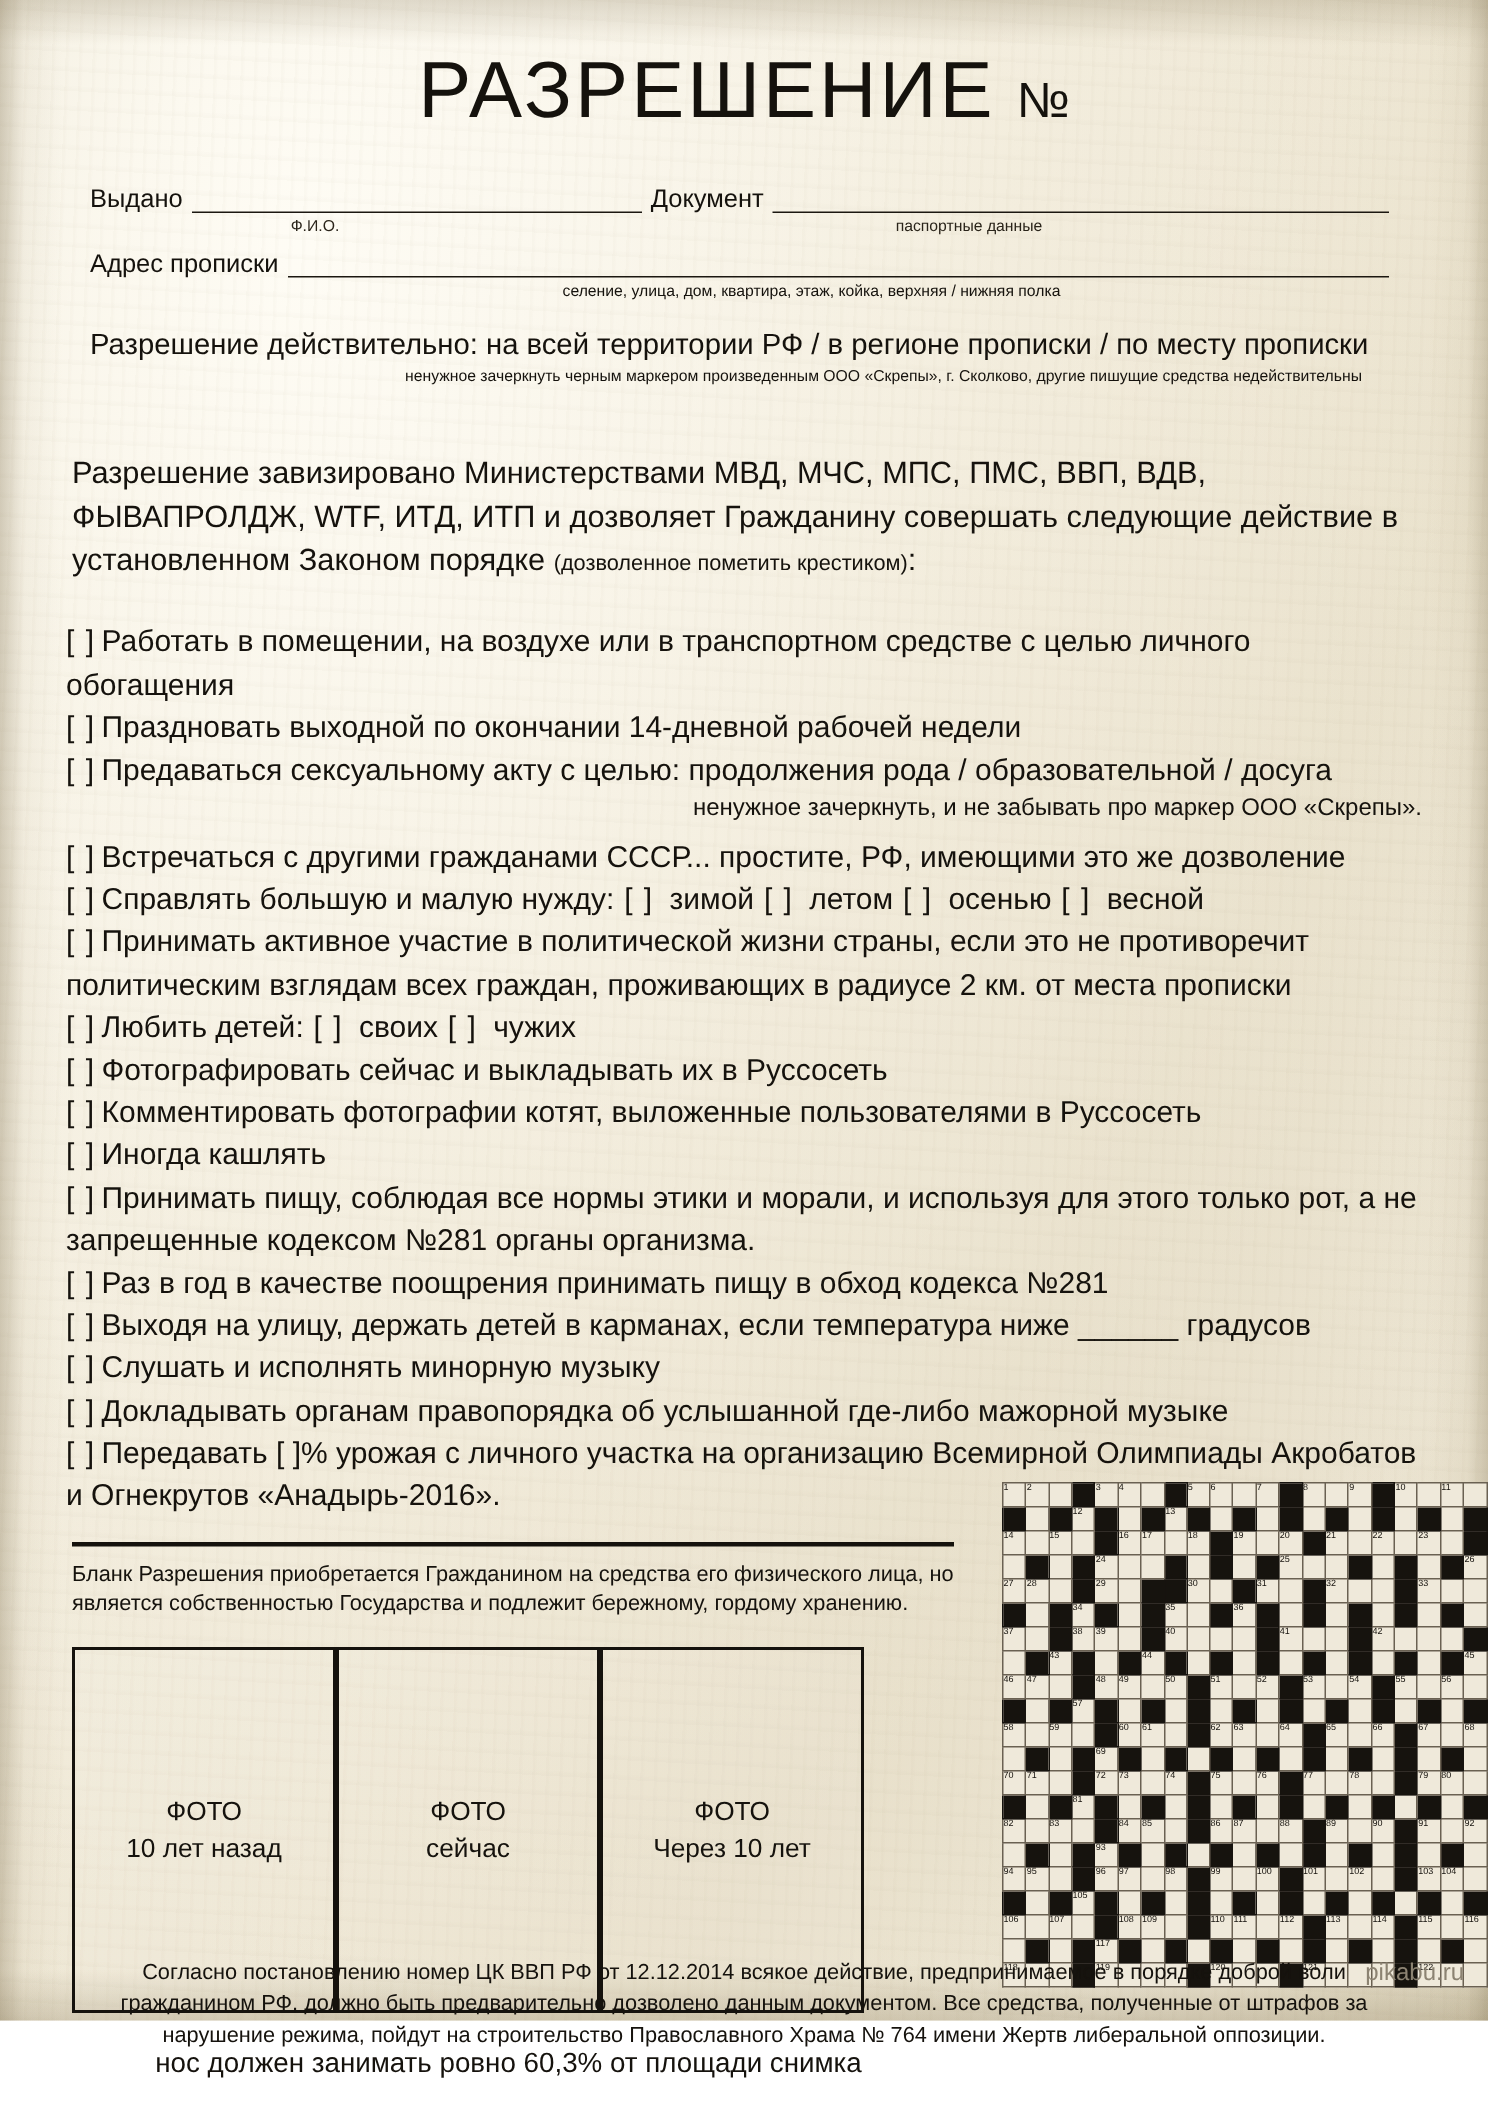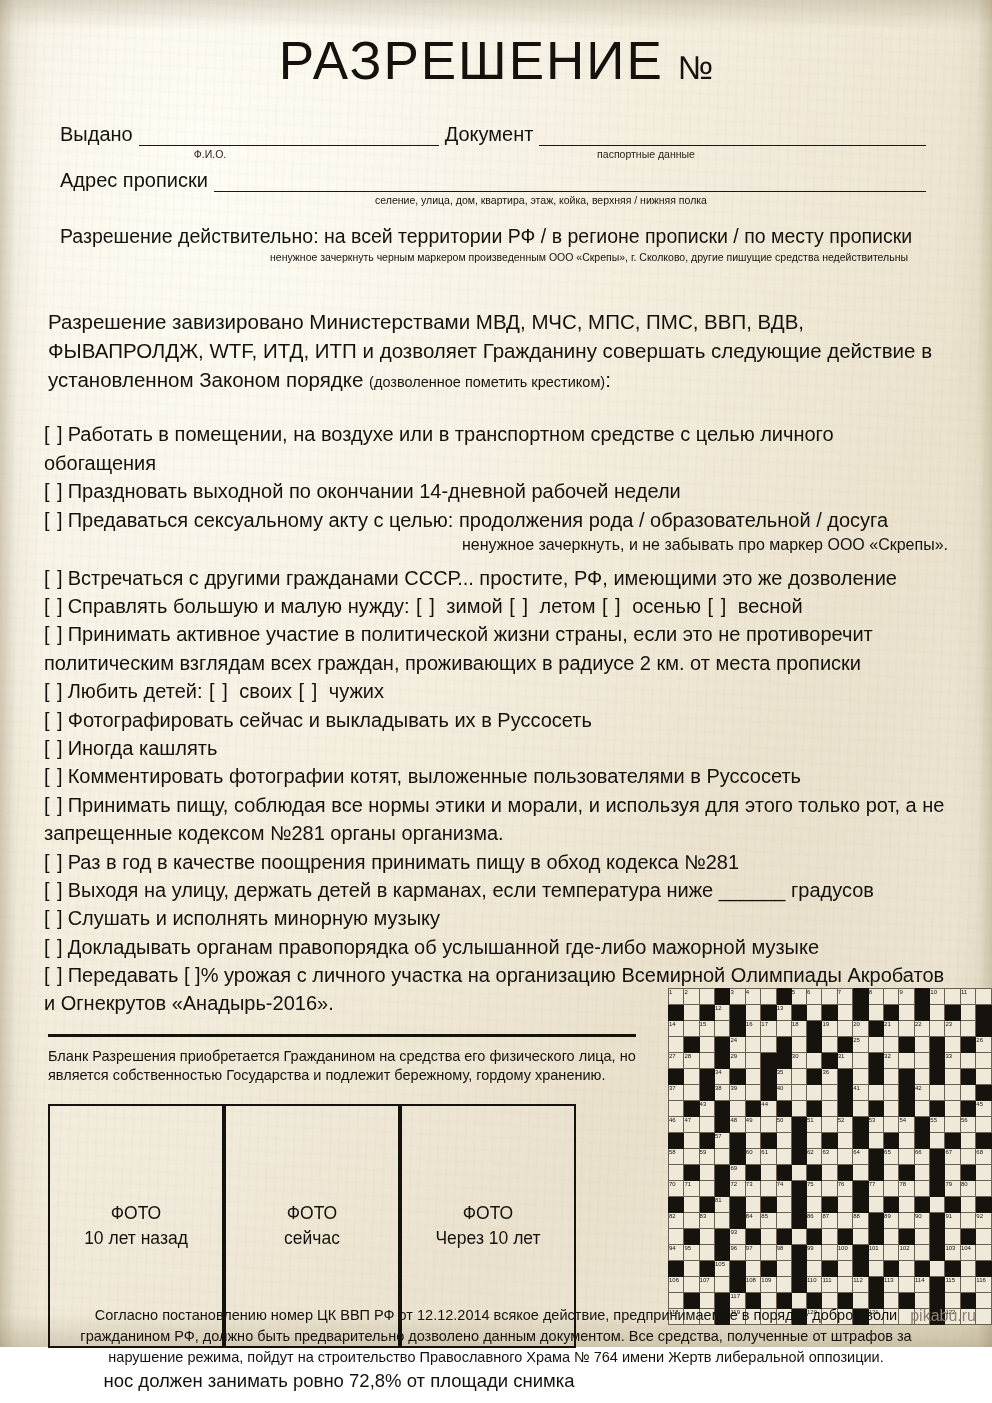--- a/index.html
+++ b/index.html
@@ -69,22 +69,22 @@
     margin-left: 14px;
   }
 
   
   .fields {
     margin-top: 32px;
     padding: 0 30px;
   }
   .fline {
     display: flex;
-    align-items: flex-end;
-    font-size: 20px;
+    align-items: center;
+    font-size: 17px;
     white-space: nowrap;
   }
   .fline .lbl { flex: 0 0 auto; }
   .rule {
     flex: 1 1 auto;
     border-bottom: 1.6px solid #1b1710;
     height: 17px;
     margin: 0 6px;
   }
   .rule.w-short { flex: 0 0 300px; }
@@ -295,22 +295,22 @@
         <div class="perm"><span class="box">[    ]</span><span>Работать в помещении, на воздухе или в транспортном средстве с целью личного обогащения</span></div>
         <div class="perm"><span class="box">[    ]</span><span>Праздновать выходной по окончании 14-дневной рабочей недели</span></div>
         <div class="perm"><span class="box">[    ]</span><span>Предаваться сексуальному акту с целью: продолжения рода / образовательной / досуга</span></div>
         <div class="perm-note">ненужное зачеркнуть, и не забывать про маркер ООО «Скрепы».</div>
         <div class="gap-sm"></div>
         <div class="perm"><span class="box">[    ]</span><span>Встречаться с другими гражданами СССР... простите, РФ, имеющими это же дозволение</span></div>
         <div class="perm"><span class="box">[    ]</span><span>Справлять большую и малую нужду:</span><span class="nowrap"><span class="box">  [    ] </span><span>зимой</span></span><span class="nowrap"><span class="box">  [    ] </span><span>летом</span></span><span class="nowrap"><span class="box">  [    ] </span><span>осенью</span></span><span class="nowrap"><span class="box">  [    ] </span><span>весной</span></span></div>
         <div class="perm"><span class="box">[    ]</span><span>Принимать активное участие в политической жизни страны, если это не противоречит политическим взглядам всех граждан, проживающих в радиусе 2 км. от места прописки</span></div>
         <div class="perm"><span class="box">[    ]</span><span>Любить детей:</span><span class="nowrap"><span class="box">  [    ] </span><span>своих</span></span><span class="nowrap"><span class="box">  [    ] </span><span>чужих</span></span></div>
         <div class="perm"><span class="box">[    ]</span><span>Фотографировать сейчас и выкладывать их в Руссосеть</span></div>
+        <div class="perm"><span class="box">[    ]</span><span>Комментировать фотографии котят, выложенные пользователями в Руссосеть</span></div>
         <div class="perm"><span class="box">[    ]</span><span>Иногда кашлять</span></div>
-        <div class="perm"><span class="box">[    ]</span><span>Комментировать фотографии котят, выложенные пользователями в Руссосеть</span></div>
         <div class="perm"><span class="box">[    ]</span><span>Принимать пищу, соблюдая все нормы этики и морали, и используя для этого только рот, а не запрещенные кодексом №281 органы организма.</span></div>
         <div class="perm"><span class="box">[    ]</span><span>Раз в год в качестве поощрения принимать пищу в обход кодекса №281</span></div>
         <div class="perm"><span class="box">[    ]</span><span>Выходя на улицу, держать детей в карманах, если температура ниже ______ градусов</span></div>
         <div class="perm"><span class="box">[    ]</span><span>Слушать и исполнять минорную музыку</span></div>
         <div class="perm"><span class="box">[    ]</span><span>Докладывать органам правопорядка об услышанной где-либо мажорной музыке</span></div>
         <div class="perm"><span class="box">[    ]</span><span>Передавать [      ]% урожая с личного участка на организацию Всемирной Олимпиады Акробатов и Огнекрутов «Анадырь-2016».</span></div>
       </div>
 
     <div class="lower">
       <div class="lower-left">
@@ -330,21 +330,21 @@
       <div class="photo-box">
         <div>ФОТО</div>
         <div>сейчас</div>
       </div>
       <div class="photo-box">
         <div>ФОТО</div>
         <div>Через 10 лет</div>
       </div>
     </div>
 
-    <div class="photo-caption">нос должен занимать ровно 72,8% от площади снимка</div>
+    <div class="photo-caption">нос должен занимать ровно 60,3% от площади снимка</div>
   </div>
 
   <div class="crossword-wrap">
     <table class="cw">
         <tbody id="cw-body">
           <tr>
             <td>1</td>
             <td>2</td>
             <td></td>
             <td class="blk"></td>

